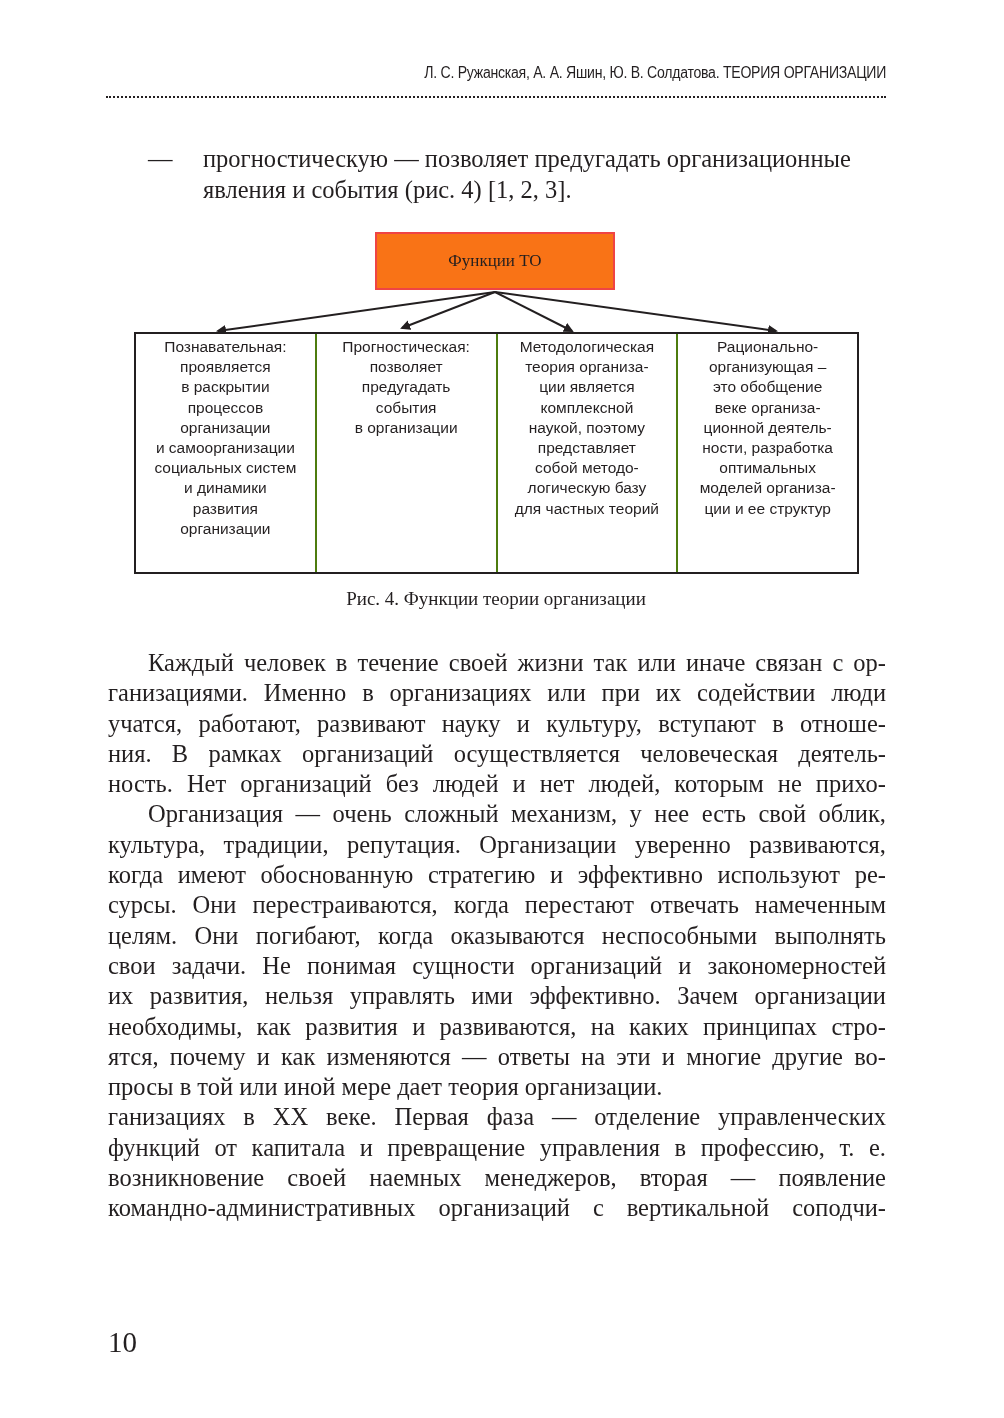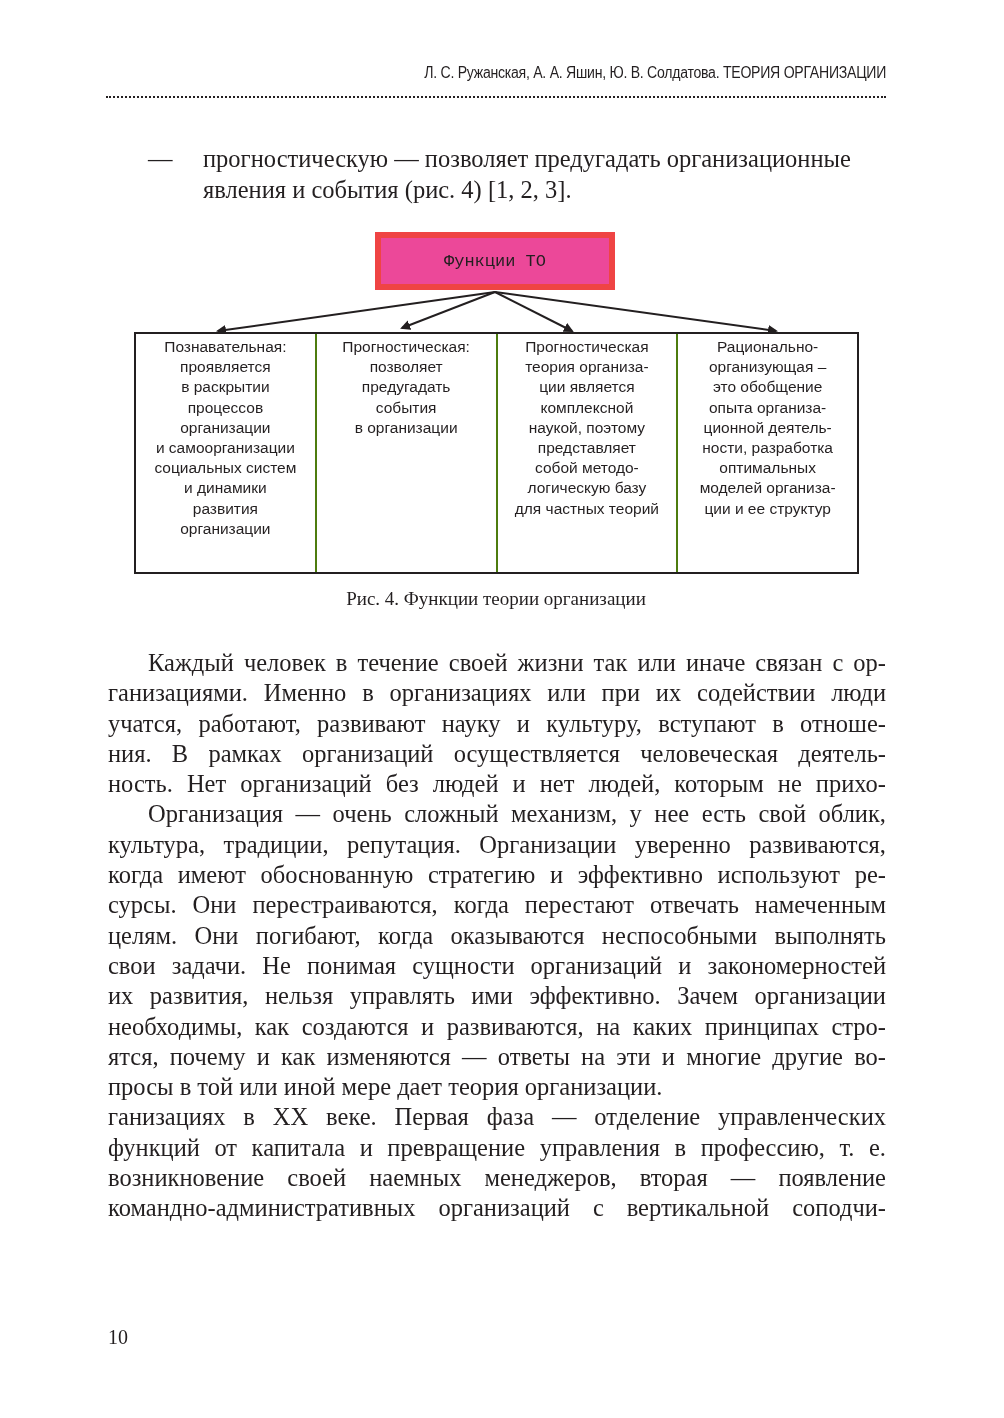--- a/index.html
+++ b/index.html
@@ -19,24 +19,24 @@
     position: absolute; left: 148px; top: 143px; width: 740px;
     font-family: "Liberation Serif", serif; font-size: 24.5px; line-height: 31px;
   }
   .bullet .dash { position: absolute; left: 0; top: 0; }
   .bullet .text { position: absolute; left: 40px; top: 0; width: 700px; }
   .bullet .line { white-space: nowrap; display: block; margin-left: 15px; }
 
   .diagram { position: absolute; left: 0; top: 0; width: 1004px; height: 600px; pointer-events: none; }
   .top-box {
     position: absolute; left: 375px; top: 232px; width: 240px; height: 58px;
-    border: 6px solid #ef4444; box-sizing: border-box;
-    font-family: Liberation Mono, monospace; font-size: 17px;
+    border: 2px solid #ef4444; box-sizing: border-box;
+    font-family: Liberation Serif, serif; font-size: 17px;
     display: flex; align-items: center; justify-content: center;
-    background: #ec4899;
+    background: #f97316;
   }
   .cells {
     position: absolute; left: 134px; top: 332px; width: 725px; height: 242px;
     border: 2px solid #231f20; box-sizing: border-box; display: flex; background: #fff;
   }
   .cell {
     flex: 1; box-sizing: border-box; padding: 3px 4px 12px 4px;
     font-family: "Liberation Sans", sans-serif; font-size: 15.5px; line-height: 20.2px;
     text-align: center; color: #231f20;
   }
@@ -50,21 +50,21 @@
   .body-text {
     position: absolute; left: 108px; top: 648px; width: 778px;
     font-family: "Liberation Serif", serif; font-size: 24.5px; line-height: 30.3px;
   }
   .para { margin: 0; }
   .para .ln { display: block; white-space: nowrap; text-align: justify; text-align-last: justify; }
   .para .ln.last { text-align-last: left; }
   .para .ln.first { padding-left: 40px; }
   .page-num {
     position: absolute; left: 108px; top: 1326px;
-    font-family: "Liberation Serif", serif; font-size: 20px;
+    font-family: "Liberation Serif", serif; font-size: 29px;
   }
 </style>
 </head>
 <body>
 
 <div class="header">Л. С. Ружанская, А. А. Яшин, Ю. В. Солдатова. ТЕОРИЯ ОРГАНИЗАЦИИ</div>
 <div class="header-rule"></div>
 
 <div class="bullet">
   <span class="dash">—</span>
@@ -102,35 +102,35 @@
     <span class="ln">организации</span>
   </div>
   <div class="cell">
     <span class="ln">Прогностическая:</span>
     <span class="ln">позволяет</span>
     <span class="ln">предугадать</span>
     <span class="ln">события</span>
     <span class="ln">в организации</span>
   </div>
   <div class="cell">
-    <span class="ln">Прогностическая</span>
+    <span class="ln">Методологическая</span>
     <span class="ln">теория организа-</span>
     <span class="ln">ции является</span>
     <span class="ln">комплексной</span>
     <span class="ln">наукой, поэтому</span>
     <span class="ln">представляет</span>
     <span class="ln">собой методо-</span>
     <span class="ln">логическую базу</span>
     <span class="ln">для частных теорий</span>
   </div>
   <div class="cell">
     <span class="ln">Рационально-</span>
     <span class="ln">организующая –</span>
     <span class="ln">это обобщение</span>
-    <span class="ln">опыта организа-</span>
+    <span class="ln">веке организа-</span>
     <span class="ln">ционной деятель-</span>
     <span class="ln">ности, разработка</span>
     <span class="ln">оптимальных</span>
     <span class="ln">моделей организа-</span>
     <span class="ln">ции и ее структур</span>
   </div>
 </div>
 
 <div class="caption">Рис. 4. Функции теории организации</div>
 
@@ -143,21 +143,21 @@
     <span class="ln">ность. Нет организаций без людей и нет людей, которым не прихо-</span>
   </div>
   <div class="para">
     <span class="ln first">Организация — очень сложный механизм, у нее есть свой облик,</span>
     <span class="ln">культура, традиции, репутация. Организации уверенно развиваются,</span>
     <span class="ln">когда имеют обоснованную стратегию и эффективно используют ре-</span>
     <span class="ln">сурсы. Они перестраиваются, когда перестают отвечать намеченным</span>
     <span class="ln">целям. Они погибают, когда оказываются неспособными выполнять</span>
     <span class="ln">свои задачи. Не понимая сущности организаций и закономерностей</span>
     <span class="ln">их развития, нельзя управлять ими эффективно. Зачем организации</span>
-    <span class="ln">необходимы, как создаются и развиваются, на каких принципах стро-</span>
+    <span class="ln">необходимы, как развития и развиваются, на каких принципах стро-</span>
     <span class="ln">ятся, почему и как изменяются — ответы на эти и многие другие во-</span>
     <span class="ln last">просы в той или иной мере дает теория организации.</span>
   </div>
   <div class="para">
     <span class="ln">ганизациях в XX веке. Первая фаза — отделение управленческих</span>
     <span class="ln">функций от капитала и превращение управления в профессию, т. е.</span>
     <span class="ln">возникновение своей наемных менеджеров, вторая — появление</span>
     <span class="ln">командно-административных организаций с вертикальной соподчи-</span>
   </div>
 </div>

